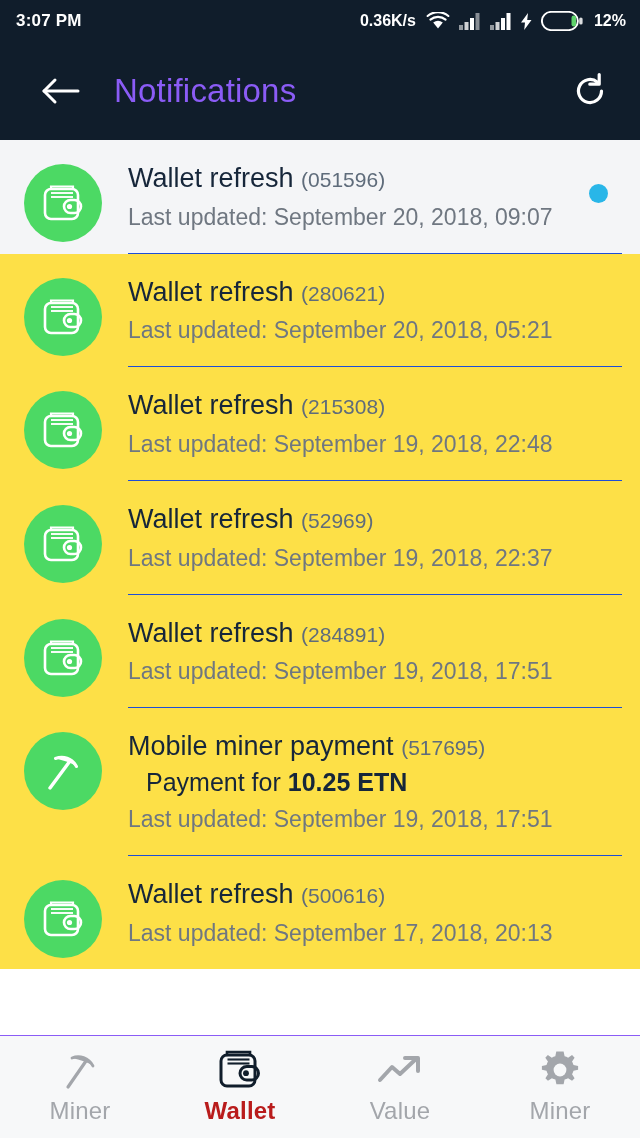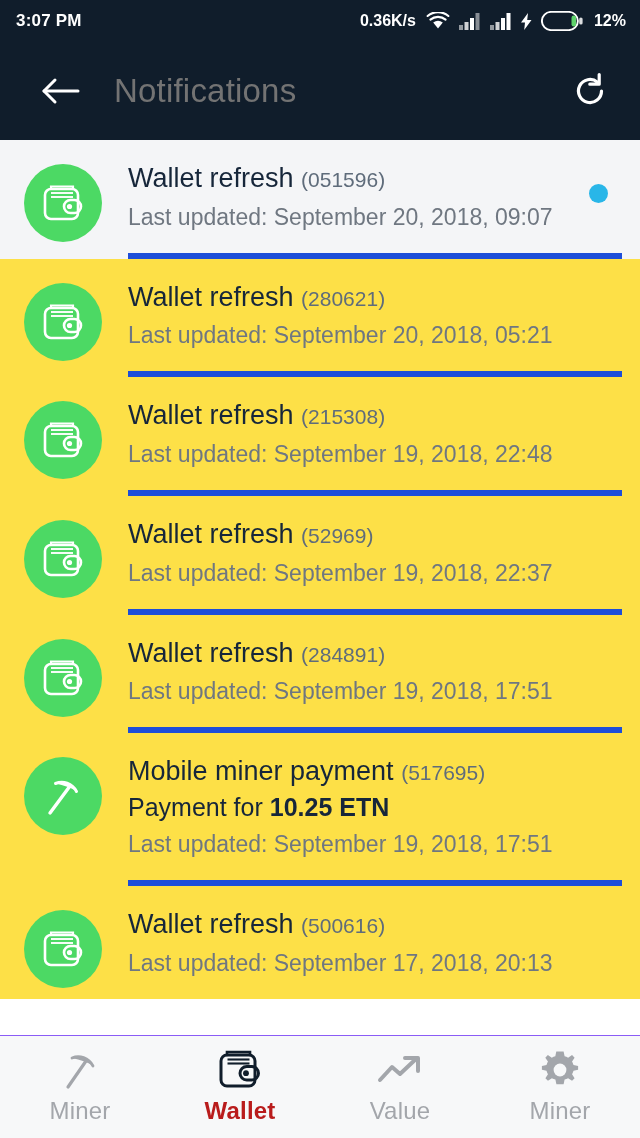--- a/index.html
+++ b/index.html
@@ -24,52 +24,53 @@
   .sb-batt-pct { font-size:16px; font-weight:bold; margin-left:2px; }
   .icon-svg { display:block; }
 
   
   .appbar {
     height:98px; background:#101d2b; flex:0 0 98px;
     display:flex; align-items:center; padding:0 22px 0 32px;
   }
   .appbar-back { width:56px; height:56px; display:flex; align-items:center; justify-content:center; cursor:pointer; }
   .appbar-title {
-    color:#737373; font-size:33px; font-weight:normal;
+    color:#8b5cf6; font-size:33px; font-weight:normal;
     margin-left:26px; flex:1; letter-spacing:.2px;
   }
   .appbar-refresh { width:56px; height:56px; display:flex; align-items:center; justify-content:center; cursor:pointer; }
 
   
   .list { flex:1 1 auto; background:#ffffff; overflow:hidden; position:relative; }
   .notif {
     display:flex; align-items:flex-start;
     padding:0 18px 0 24px;
     position:relative; background:#fde047;
   }
   .notif.unread { background:#f4f5f7; }
   .notif-avatar {
     flex:0 0 78px; width:78px; height:78px; border-radius:50%;
     background:#4cd964; display:flex; align-items:center; justify-content:center;
     margin-top:24px;
   }
   .notif-body {
     flex:1 1 auto; min-width:0; margin-left:26px;
     padding-top:22px; padding-bottom:20px;
-    border-bottom:6px solid #1d4ed8;
+    border-bottom:1px solid #1d4ed8;
   }
   .notif.last .notif-body { border-bottom:none; }
   .notif-title {
     font-size:27px; color:#16263a; line-height:1.25;
     white-space:nowrap; letter-spacing:0px;
   }
   .notif-id { font-size:21px; color:#5f6c7b; }
   .notif-sub {
     font-size:25px; color:#16263a; line-height:1.3; margin-top:2px;
     white-space:nowrap;
+    margin-left:18px;
   }
   .notif-sub b { font-weight:bold; color:#16263a; }
   .notif-time {
     font-size:23px; color:#6f7781; line-height:1.3; margin-top:7px;
     white-space:nowrap;
   }
   .notif-dot {
     position:absolute; right:32px; top:44px;
     width:19px; height:19px; border-radius:50%; background:#29b6e8;
   }

